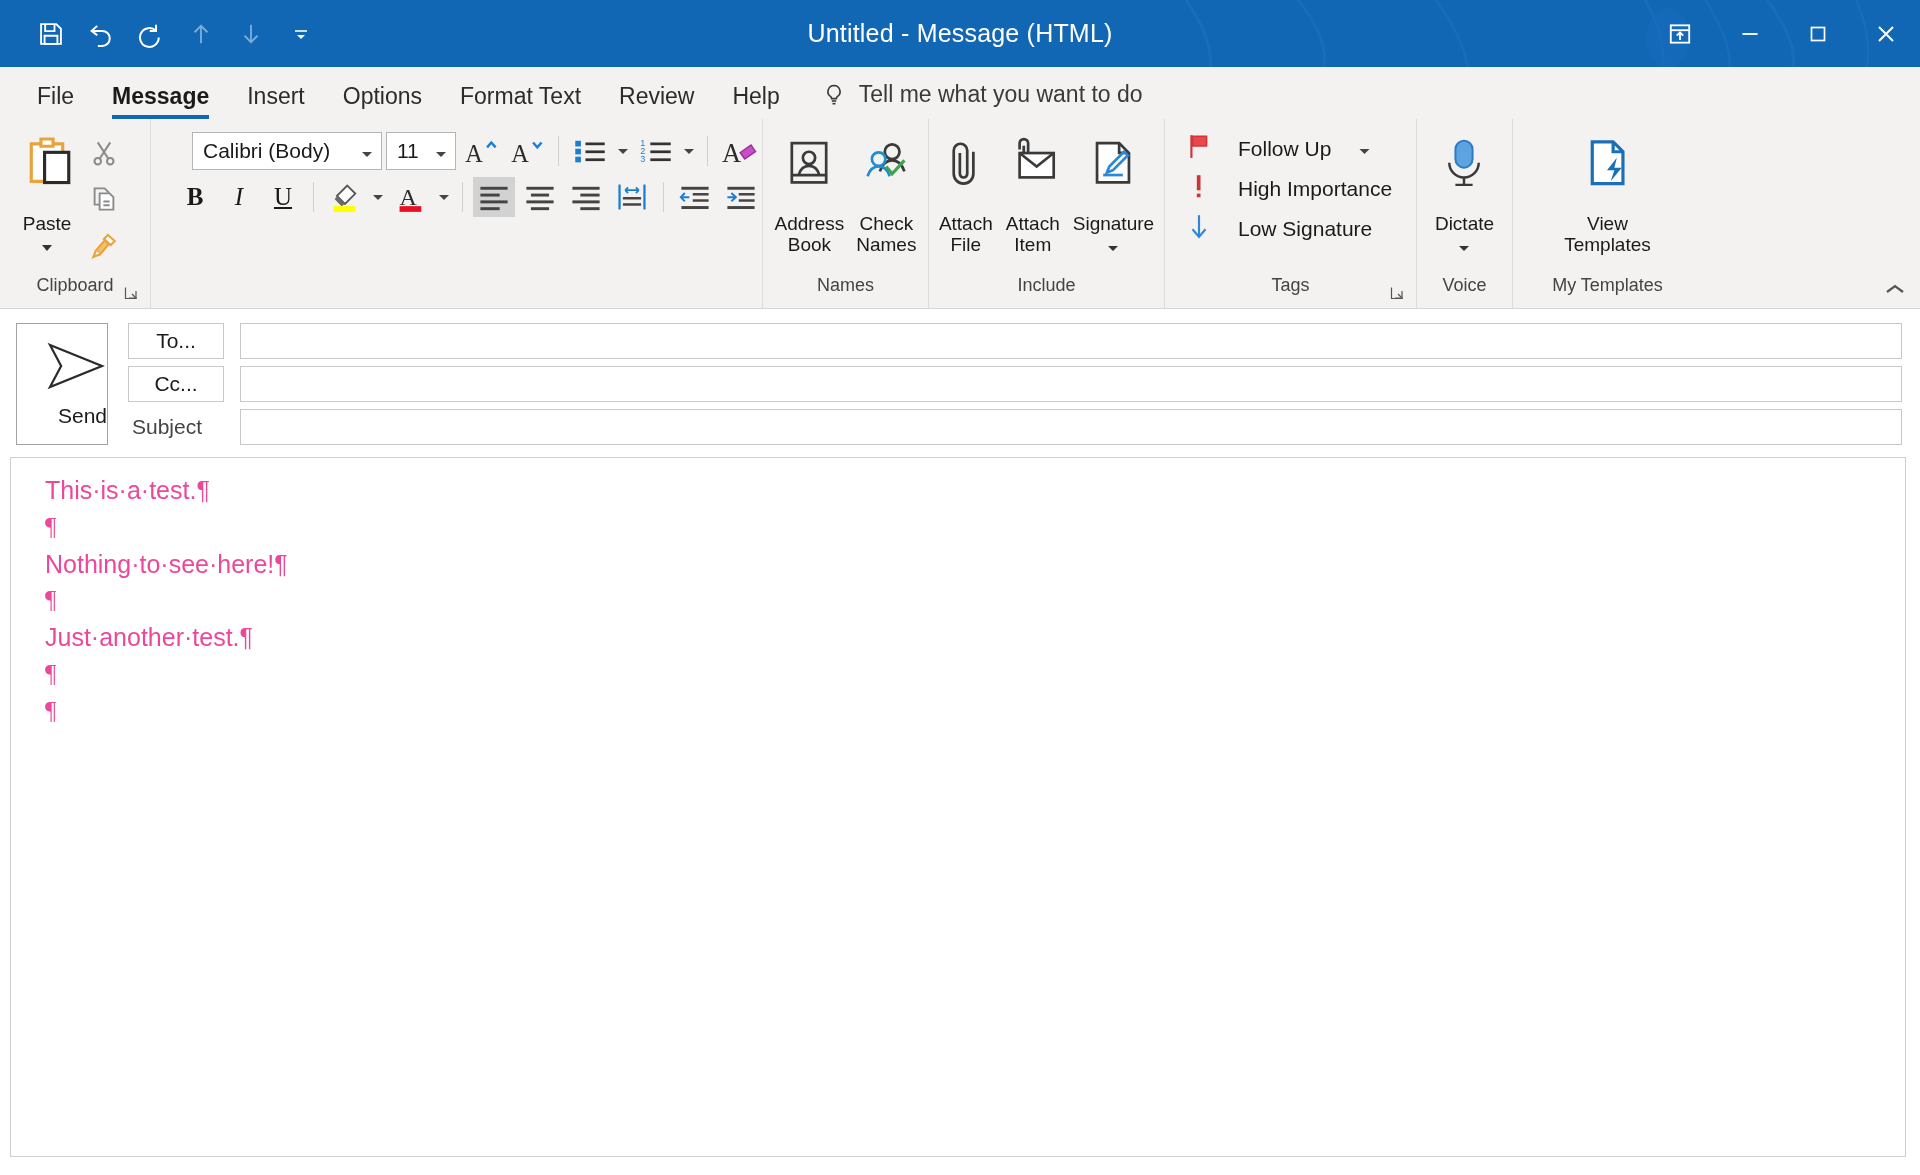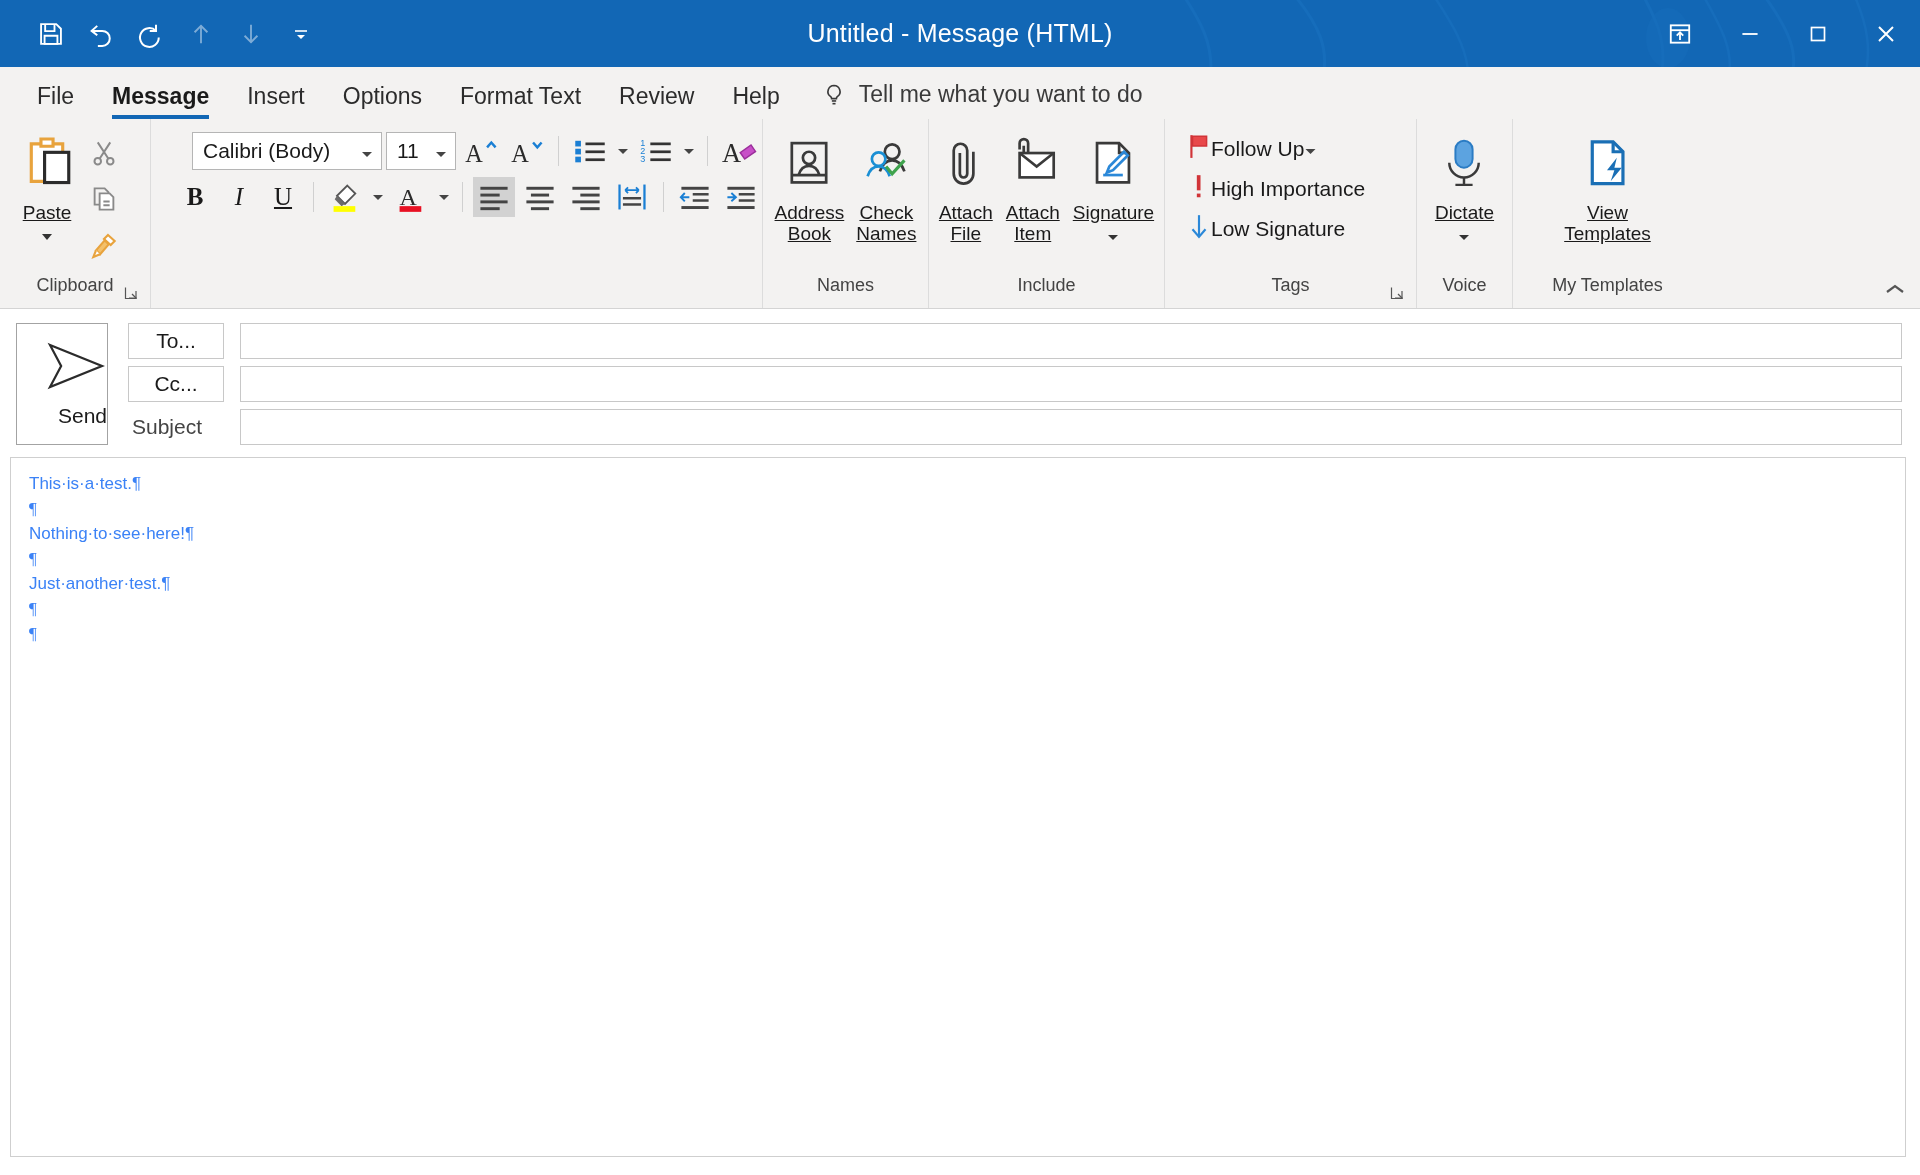--- a/index.html
+++ b/index.html
@@ -64,21 +64,21 @@
     height: 30px; display:flex; align-items:center; justify-content:center;
     font-size:18px; color:#444; position:relative; padding-bottom:16px;
   }
   .dlg-launcher { position:absolute; right:10px; bottom:8px; width:16px; height:16px; color:#555;}
 
   .bigbtn {
     display:flex; flex-direction:column; align-items:center; justify-content:flex-start;
     font-size:19px; color:#1a1a1a; text-align:center; line-height:1.12; padding: 2px 6px;
   }
   .bigbtn .ico { height: 62px; display:flex; align-items:flex-end; justify-content:center; }
-  .bigbtn .lbl { margin-top: 11px; white-space:pre-line;text-decoration:underline; }
+  .bigbtn .lbl { margin-top: 22px; white-space:pre-line; }
   .caret-dn { display:block; margin-top:2px; }
 
   .smallbtn { width:44px; height:44px; display:flex; align-items:center; justify-content:center; }
 
   
   .g-clipboard { width: 150px; }
   .clip-inner { display:flex; padding-left: 12px; }
   .clip-small-col { display:flex; flex-direction:column; gap:2px; padding-top:4px; }
 
   
@@ -99,21 +99,21 @@
 
   
   .g-names { width: 166px; }
   .g-names .rgroup-body { justify-content:center; gap: 0px; }
   
   .g-include { width: 236px; }
   .g-include .rgroup-body { justify-content:center; }
   
   .g-tags { width: 252px; }
   .tag-list { display:flex; flex-direction:column; gap:9px; padding: 6px 0 0 22px; width:100%; }
-  .tag-item { display:flex; align-items:center; gap:0; font-size:21px; color:#1a1a1a; }
+  .tag-item { display:flex; align-items:center; gap:27px; font-size:21px; color:#1a1a1a; }
   
   .g-voice { width: 96px; }
   .g-voice .rgroup-body { justify-content:center; }
   
   .g-templates { width: 190px; }
   .g-templates .rgroup-body { justify-content:center; }
 
   .ribbon-collapse {
     position:absolute; right: 10px; bottom: 6px; width:30px; height:26px;
     display:flex; align-items:center; justify-content:center; color:#555;
@@ -129,21 +129,21 @@
   .fbtn {
     width: 96px; height: 36px; border:1px solid #c8c8c8; background:#fff;
     font-size:21px; color:#1a1a1a; display:flex; align-items:center; justify-content:center;
   }
   .flabel { width: 96px; font-size:21px; color:#444; display:flex; align-items:center; justify-content:flex-start; padding-left:4px;}
   .finput { flex:1; height:36px; border:1px solid #c8c8c8; background:#fff; }
 
   
   .bodyarea { flex:1; padding: 2px 14px 18px 10px; display:flex; }
   .bodybox { flex:1; border:1px solid #cfcfcf; background:#fff; padding: 14px 18px; overflow:hidden;}
-  .bline { font-size: 17px; color:#3b82f6; line-height: 1.47; font-family:"Liberation Sans", sans-serif; white-space:pre; }
+  .bline { font-size: 25px; color:#ec4899; line-height: 1.47; font-family:"Liberation Sans", sans-serif; white-space:pre;margin-left:16px; }
   .pilcrow { font-family:"Liberation Serif", serif; }
 </style>
 </head>
 <body>
 
 <div class="window">
 
   <div class="titlebar">
     <svg class="tb-deco" viewBox="0 0 1920 67" preserveAspectRatio="none">
       <path d="M1180 -10 C1200 20, 1215 45, 1210 80" stroke="#1a72c0" stroke-width="3" fill="none"></path>

